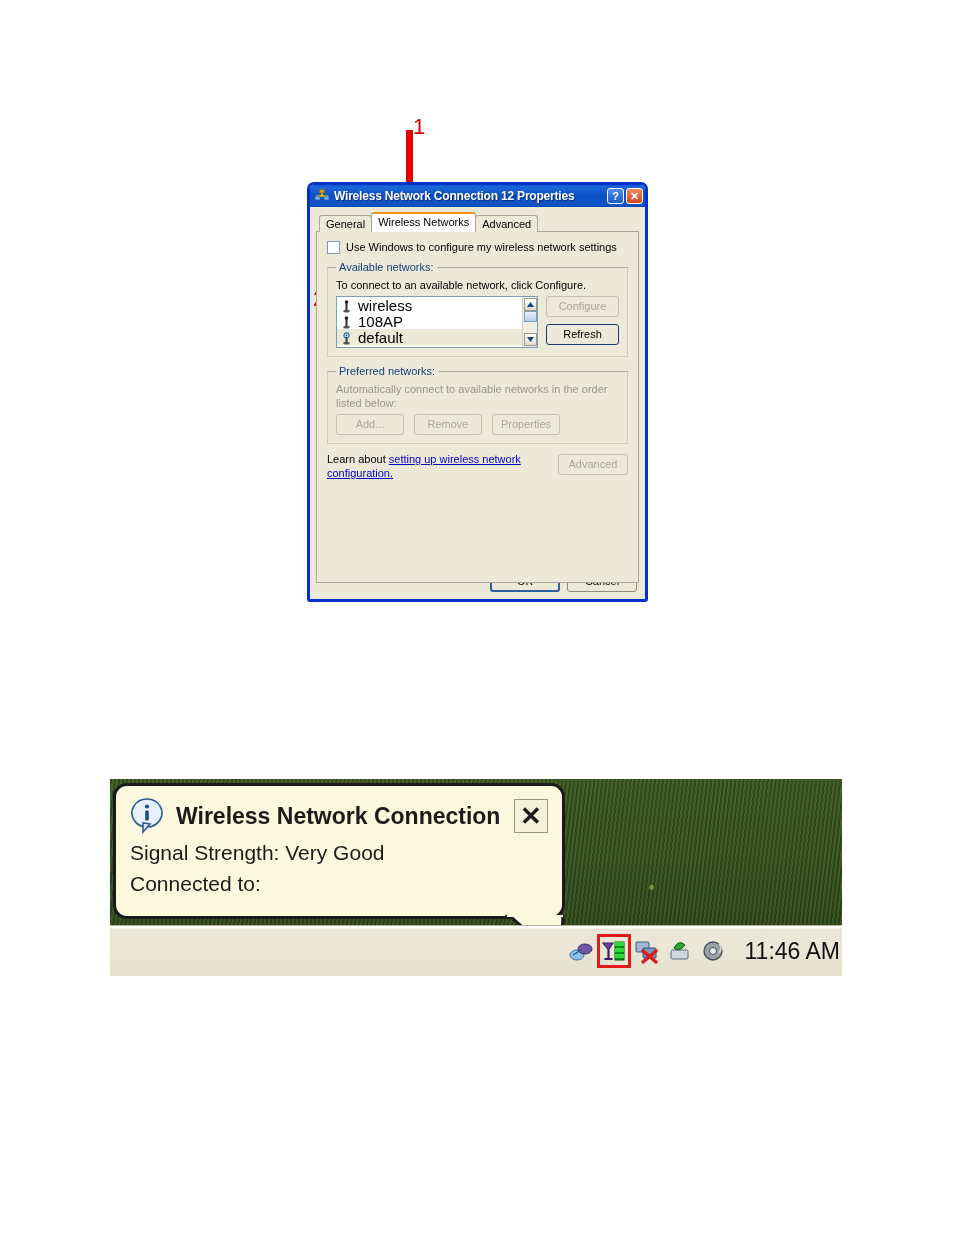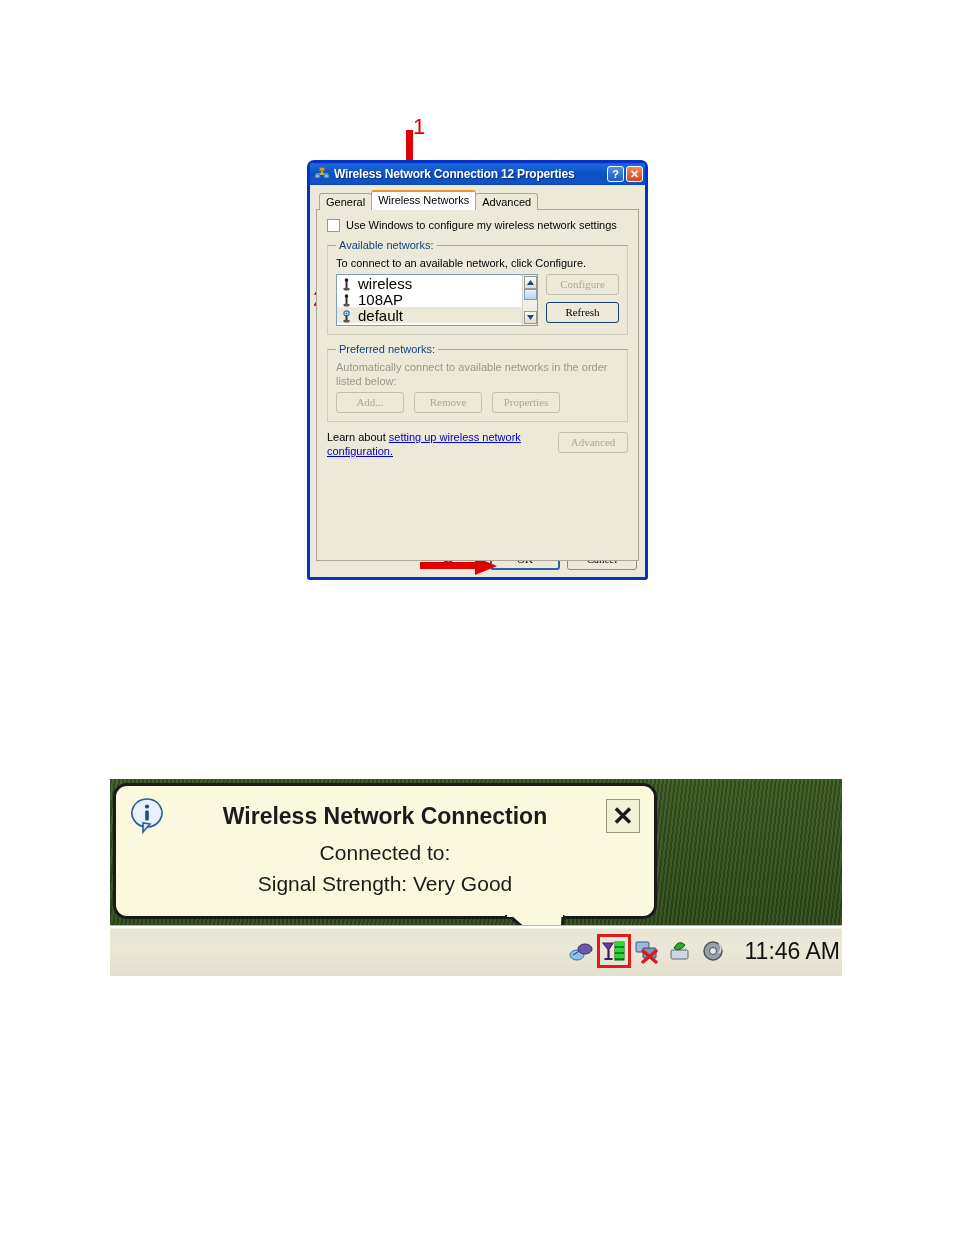--- a/index.html
+++ b/index.html
@@ -18,21 +18,21 @@
     font-family: "Liberation Sans", sans-serif;
     font-size: 22px;
     font-weight: 400;
     line-height: 1;
   }
   .arrow { position: absolute; }
 
   
   .dialog {
     position: absolute;
-    left: 307px; top: 160px;
+    left: 307px; top: 182px;
     width: 341px; height: 420px;
     border: 3px solid #0432c8;
     border-radius: 7px 7px 3px 3px;
     box-sizing: border-box;
     background: #ece9d8;
     overflow: hidden;
   }
   .titlebar {
     height: 22px;
     background: linear-gradient(180deg,#0a5ad4 0%,#1c66d8 10%,#0a50c8 50%,#1353c4 90%,#0a47b8 100%);
@@ -171,21 +171,20 @@
     font-size: 11px;
     color: #000;
     background: #ece9d8;
     border: 1px solid #8e8b7a;
     border-radius: 3px;
     padding: 3px 6px;
     min-width: 70px;
     text-align: center;
     box-sizing: border-box;
     line-height: 13px;
-    font-family: Liberation Serif, serif;
   }
   .btn.dim { color: #aaa69a; border-color: #c3bfb0; }
   .btn.strong { border: 1px solid #1c3d68; }
   .btnstack { display: flex; flex-direction: column; gap: 7px; width: 73px; flex: 0 0 73px; }
 
   .pref-box {
     flex: 1;
     background: #ece9d8;
     border: 1px solid #9fb3c6;
     height: 52px;
@@ -241,27 +240,26 @@
   .tray-clock {
     font-size: 23px; color: #111;
     font-family: "Liberation Sans", sans-serif;
     margin-left: 12px;
     white-space: nowrap;
   }
 
   .balloon {
     position: absolute;
     left: 3px; top: 4px;
-    width: 544px; height: 136px;
+    width: 452px; height: 136px;
     background: #fbf9dd;
     border: 3px solid #1a1a1a;
     border-radius: 14px;
     box-sizing: border-box;
     padding: 12px 14px;
-    text-align: center;
   }
   .balloon-head { display: flex; align-items: center; gap: 12px; }
   .info-icon { width: 34px; height: 36px; position: relative; flex: 0 0 34px; }
   .balloon-title {
     font-size: 23px; font-weight: bold; color: #1b1b1b;
     flex: 1; white-space: nowrap;
   }
   .balloon-close {
     width: 34px; height: 34px;
     border: 1px solid #9a9684;
@@ -428,22 +426,22 @@
           <svg width="34" height="36" viewBox="0 0 34 36">
             <path d="M17 1 A15 14 0 1 1 16.9 1 Z" fill="#e8f1fb" stroke="#2b5c96" stroke-width="1.6"></path>
             <path d="M13 25 L13 34 L20 26 Z" fill="#e8f1fb" stroke="#2b5c96" stroke-width="1.6"></path>
             <circle cx="17" cy="8.5" r="2.1" fill="#1b4e8a"></circle>
             <rect x="15.2" y="12.5" width="3.6" height="10" rx="1.3" fill="#1b4e8a"></rect>
           </svg>
         </span>
         <span class="balloon-title">Wireless Network Connection</span>
         <span class="balloon-close">✕</span>
       </div>
+      <div class="balloon-line">Signal Strength: Very Good</div>
       <div class="balloon-line">Connected to:</div>
-      <div class="balloon-line">Signal Strength: Very Good</div>
     </div>
 
     <svg class="balloon-tail" width="70" height="48" viewBox="0 0 70 48">
       <polygon points="0,0 58,0 56,46 6,2" fill="#fbf9dd" stroke="#1a1a1a" stroke-width="3"></polygon>
       <rect x="2" y="-4" width="56" height="6" fill="#fbf9dd"></rect>
     </svg>
 
     <div class="taskbar">
       <div class="tray">
 

